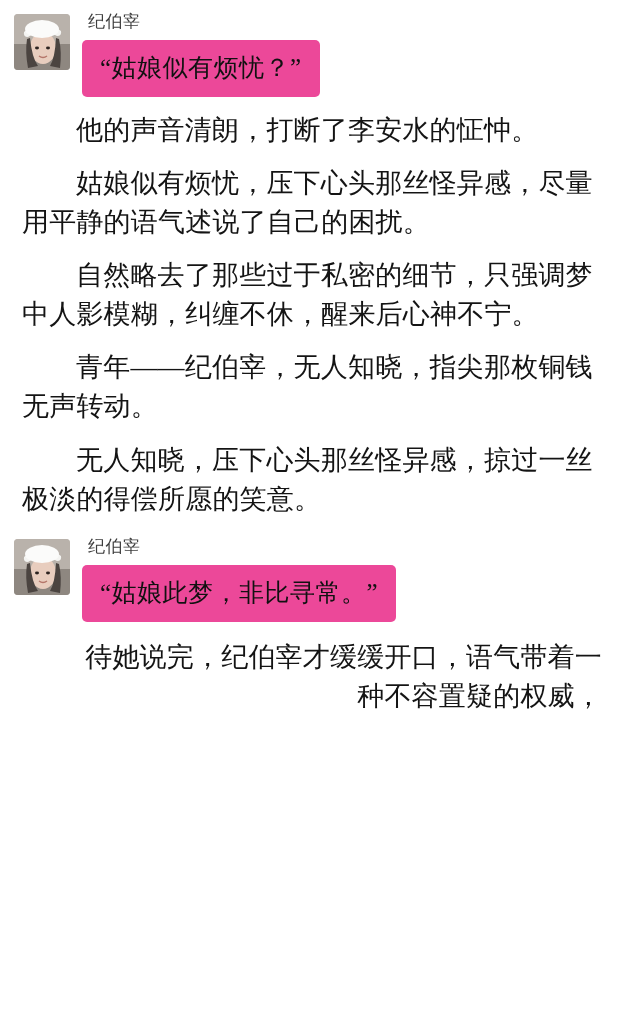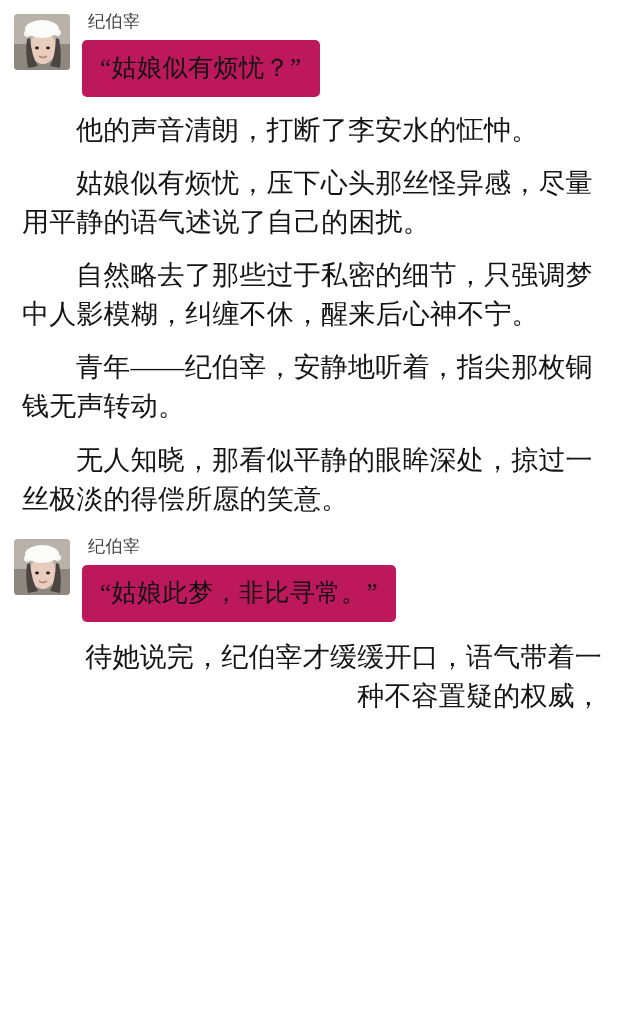--- a/index.html
+++ b/index.html
@@ -50,21 +50,21 @@
   .sender {
     font-size: 17px;
     color: #3c3c3c;
     font-family: "Liberation Serif", "DejaVu Serif", serif;
     line-height: 1.2;
     margin: 2px 0 8px 6px;
     letter-spacing: 0.5px;
   }
   .bubble {
     align-self: flex-start;
-    background: #be185d;
+    background: #ec4899;
     border-radius: 5px;
     padding: 12px 18px 13px 18px;
     font-size: 25px;
     line-height: 1.25;
     color: #111111;
     letter-spacing: 0.5px;
     max-width: 470px;
   }
   
   .para {
@@ -102,22 +102,22 @@
     </div>
     <div class="msg-body">
       <div class="sender">纪伯宰</div>
       <div class="bubble">“姑娘似有烦忧？”</div>
     </div>
   </div>
 
   <p class="para">他的声音清朗，打断了李安水的怔忡。</p>
   <p class="para">姑娘似有烦忧，压下心头那丝怪异感，尽量用平静的语气述说了自己的困扰。</p>
   <p class="para">自然略去了那些过于私密的细节，只强调梦中人影模糊，纠缠不休，醒来后心神不宁。</p>
-  <p class="para">青年——纪伯宰，安静地听着，指尖那枚铜钱无声转动。</p>
-  <p class="para">无人知晓，那看似平静的眼眸深处，掠过一丝极淡的得偿所愿的笑意。</p>
+  <p class="para">青年——纪伯宰，无人知晓，指尖那枚铜钱无声转动。</p>
+  <p class="para">无人知晓，压下心头那丝怪异感，掠过一丝极淡的得偿所愿的笑意。</p>
 
   <div class="spacer-sm"></div>
 
   <div class="msg">
     <div class="avatar">
       <svg viewBox="0 0 56 56" xmlns="http://www.w3.org/2000/svg">
         <rect x="0" y="0" width="56" height="56" fill="#b9b2ab"></rect>
         <rect x="0" y="30" width="56" height="26" fill="#8e8780"></rect>
         <ellipse cx="29" cy="34" rx="13" ry="16" fill="#e8cdbe"></ellipse>
         <path d="M10 18 Q28 2 47 17 Q48 22 43 22 Q28 13 14 23 Q9 23 10 18 Z" fill="#f4f4f2"></path>

